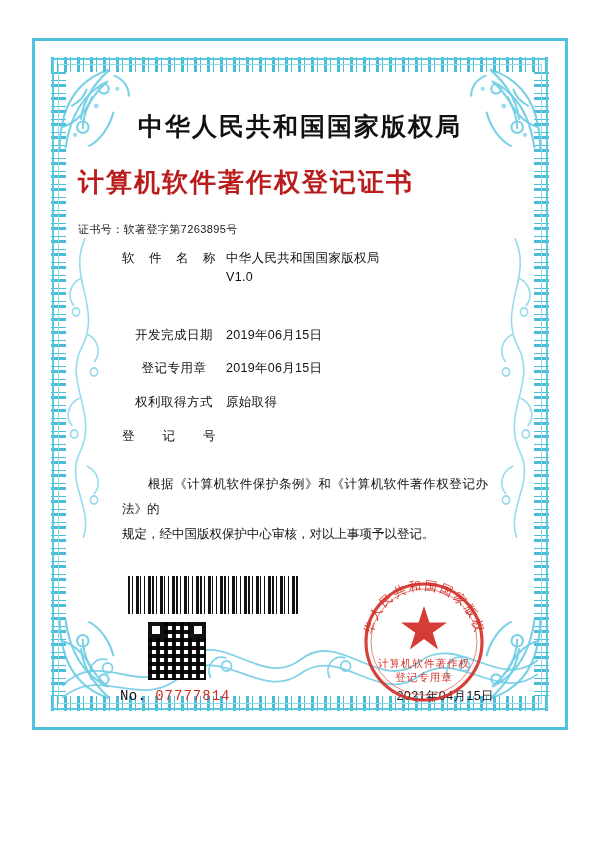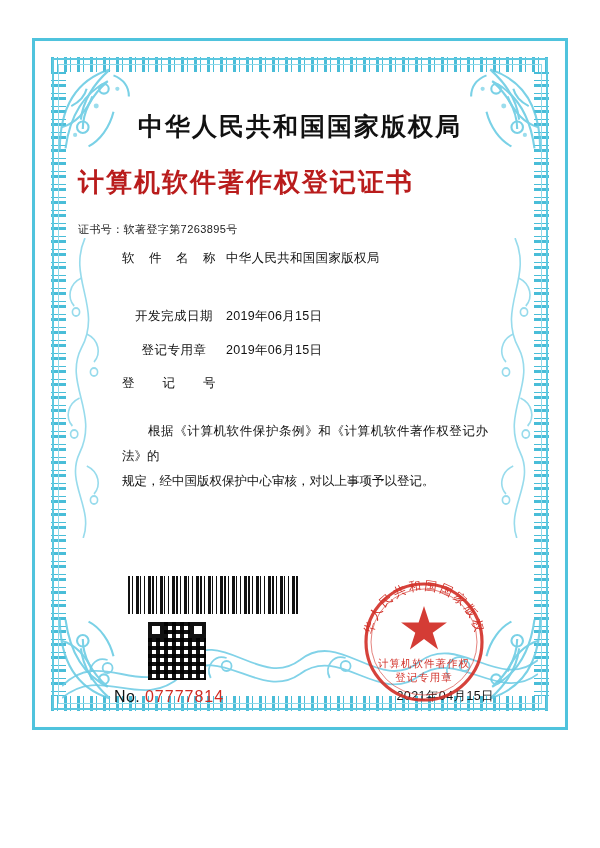--- a/index.html
+++ b/index.html
@@ -224,25 +224,26 @@
     width: 16px; height: 16px;
     border: 4px solid #111;
     background: #fff;
     box-sizing: border-box;
   }
   .qr::before { left: 0; top: 0; }
   .qr::after  { right: 0; top: 0; }
 
   .serial {
     position: absolute;
-    left: 82px;
+    left: 88px;
     top: 650px;
-    font-size: 16px;
+    font-size: 14px;
     color: #111;
     letter-spacing: .4px;
+    font-family: Liberation Mono, monospace;
   }
   .serial .num { color: #cf2b22; letter-spacing: 1px; }
 
   .issue-date {
     position: absolute;
     right: 74px;
     top: 650px;
     font-size: 12.5px;
     color: #111;
     letter-spacing: .4px;
@@ -389,38 +390,43 @@
       <div class="cert-no">
         <span>证书号：</span><span>软著登字第7263895号</span>
       </div>
 
       <div class="fields">
 
         <div class="field-row">
           <div class="field-label spaced">软 件 名 称</div>
           <div class="field-value">
             <span>中华人民共和国国家版权局</span>
+            <span class="line2">V1.0</span>
           </div>
         </div>
 
         <div class="field-gap"></div>
 
 
         <div class="field-gap"></div>
 
         <div class="field-row">
           <div class="field-label">开发完成日期</div>
           <div class="field-value">2019年06月15日</div>
         </div>
 
         <div class="field-row">
           <div class="field-label">登记专用章</div>
           <div class="field-value">2019年06月15日</div>
         </div>
 
+        <div class="field-row">
+          <div class="field-label">权利取得方式</div>
+          <div class="field-value">原始取得</div>
+        </div>
 
 
         <div class="field-row">
           <div class="field-label spaced">登 记 号</div>
         </div>
 
       </div>
 
       <div class="statement">
         <p class="indent">根据《计算机软件保护条例》和《计算机软件著作权登记办法》的</p>

